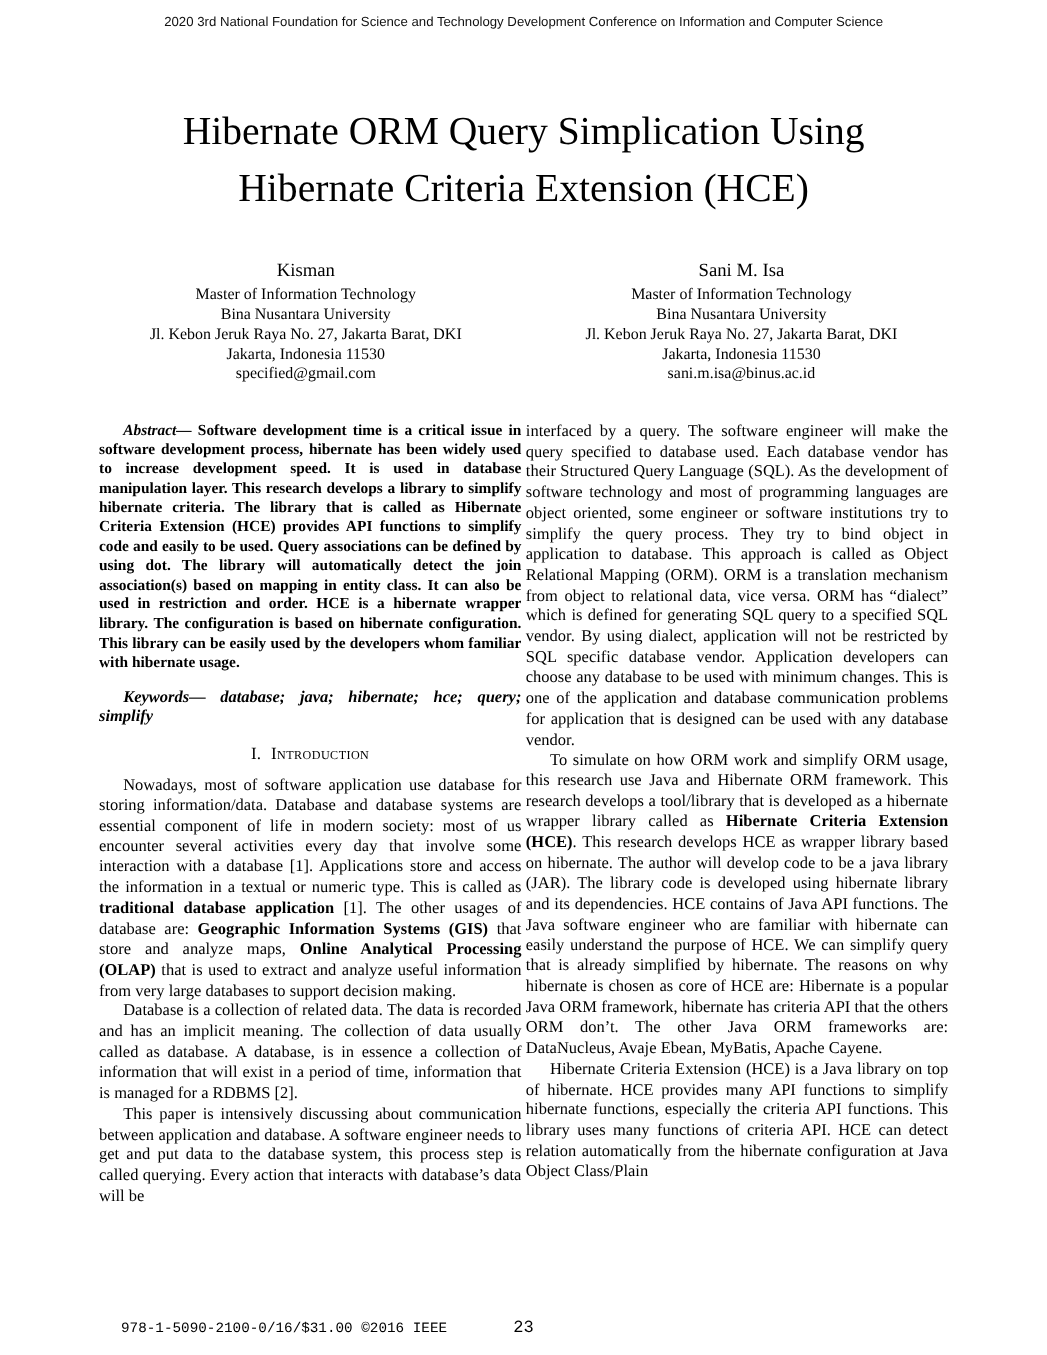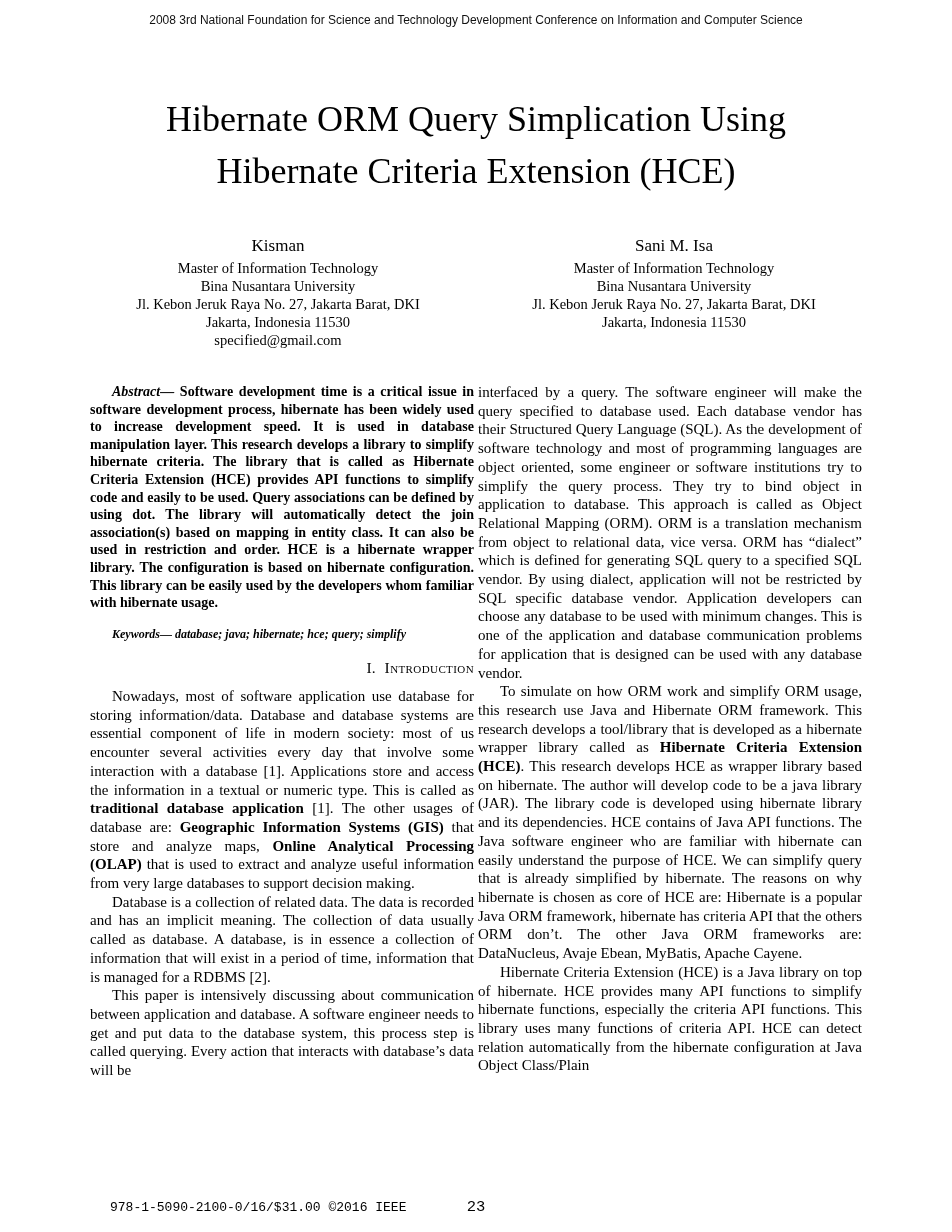--- a/index.html
+++ b/index.html
@@ -62,27 +62,27 @@
     text-indent: 22px;
     margin: 0;
   }
   .para span.b { font-weight: bold; }
   .para span.i { font-style: italic; }
   .abstract {
     font-size: 14px;
     line-height: 17.6px;
   }
   .keywords {
-    font-size: 12px;
+    font-size: 15px;
     line-height: 17.6px;
     margin-top: 14px;
   }
   .no-indent { text-indent: 0; }
   .section-heading {
-    text-align: right;
+    text-align: center;
     text-indent: 0;
     margin-top: 16px;
     margin-bottom: 9px;
     font-size: 15.5px;
   }
   .section-heading .sec-num { margin-right: 9px; }
   .section-heading .sec-text {
     font-variant: small-caps;
     letter-spacing: 0.4px;
   }
@@ -100,21 +100,21 @@
   .footer-page-number {
     position: absolute;
     left: 50%; top: 0;
     transform: translateX(-50%);
     font-size: 15.5px;
   }
 </style>
 </head>
 <body>
 
-<div class="page-header">2008 3rd National Foundation for Science and Technology Development Conference on Information and Computer Science</div>
+<div class="page-header">2020 3rd National Foundation for Science and Technology Development Conference on Information and Computer Science</div>
 
 <div class="title-block">
   <div>Hibernate ORM Query Simplication Using</div>
   <div>Hibernate Criteria Extension (HCE)</div>
 </div>
 
 <div class="authors-row">
   <div class="author-block">
     <div class="author-name">Kisman</div>
     <div class="author-line">Master of Information Technology</div>
@@ -122,20 +122,21 @@
     <div class="author-line">Jl. Kebon Jeruk Raya No. 27, Jakarta Barat, DKI</div>
     <div class="author-line">Jakarta, Indonesia 11530</div>
     <div class="author-line">specified@gmail.com</div>
   </div>
   <div class="author-block">
     <div class="author-name">Sani M. Isa</div>
     <div class="author-line">Master of Information Technology</div>
     <div class="author-line">Bina Nusantara University</div>
     <div class="author-line">Jl. Kebon Jeruk Raya No. 27, Jakarta Barat, DKI</div>
     <div class="author-line">Jakarta, Indonesia 11530</div>
+    <div class="author-line">sani.m.isa@binus.ac.id</div>
   </div>
 </div>
 
 <div class="columns">
   <div class="col" id="col-left">
       <p class="para abstract"><span class="b i">Abstract—</span><span class="b"> Software development time is a critical issue in software development process, hibernate has been widely used to increase development speed. It is used in database manipulation layer. This research develops a library to simplify hibernate criteria. The library that is called as Hibernate Criteria Extension (HCE) provides API functions to simplify code and easily to be used. Query associations can be defined by using dot. The library will automatically detect the join association(s) based on mapping in entity class. It can also be used in restriction and order. HCE is a hibernate wrapper library. The configuration is based on hibernate configuration. This library can be easily used by the developers whom familiar with hibernate usage.</span></p>
       <p class="para keywords"><span class="b i">Keywords—</span><span class="b i"> database; java; hibernate; hce; query; simplify</span></p>
       <div class="para section-heading"><span class="sec-num">I.</span><span class="sec-text">Introduction</span></div>
       <p class="para"><span>Nowadays, most of software application use database for storing information/data. Database and database systems are essential component of life in modern society: most of us encounter several activities every day that involve some interaction with a database [1]. Applications store and access the information in a textual or numeric type. This is called as </span><span class="b">traditional database application</span><span> [1]. The other usages of database are: </span><span class="b">Geographic Information Systems (GIS)</span><span> that store and analyze maps, </span><span class="b">Online Analytical Processing (OLAP)</span><span> that is used to extract and analyze useful information from very large databases to support decision making.</span></p>
       <p class="para"><span>Database is a collection of related data. The data is recorded and has an implicit meaning. The collection of data usually called as database. A database, is in essence a collection of information that will exist in a period of time, information that is managed for a RDBMS [2].</span></p>

